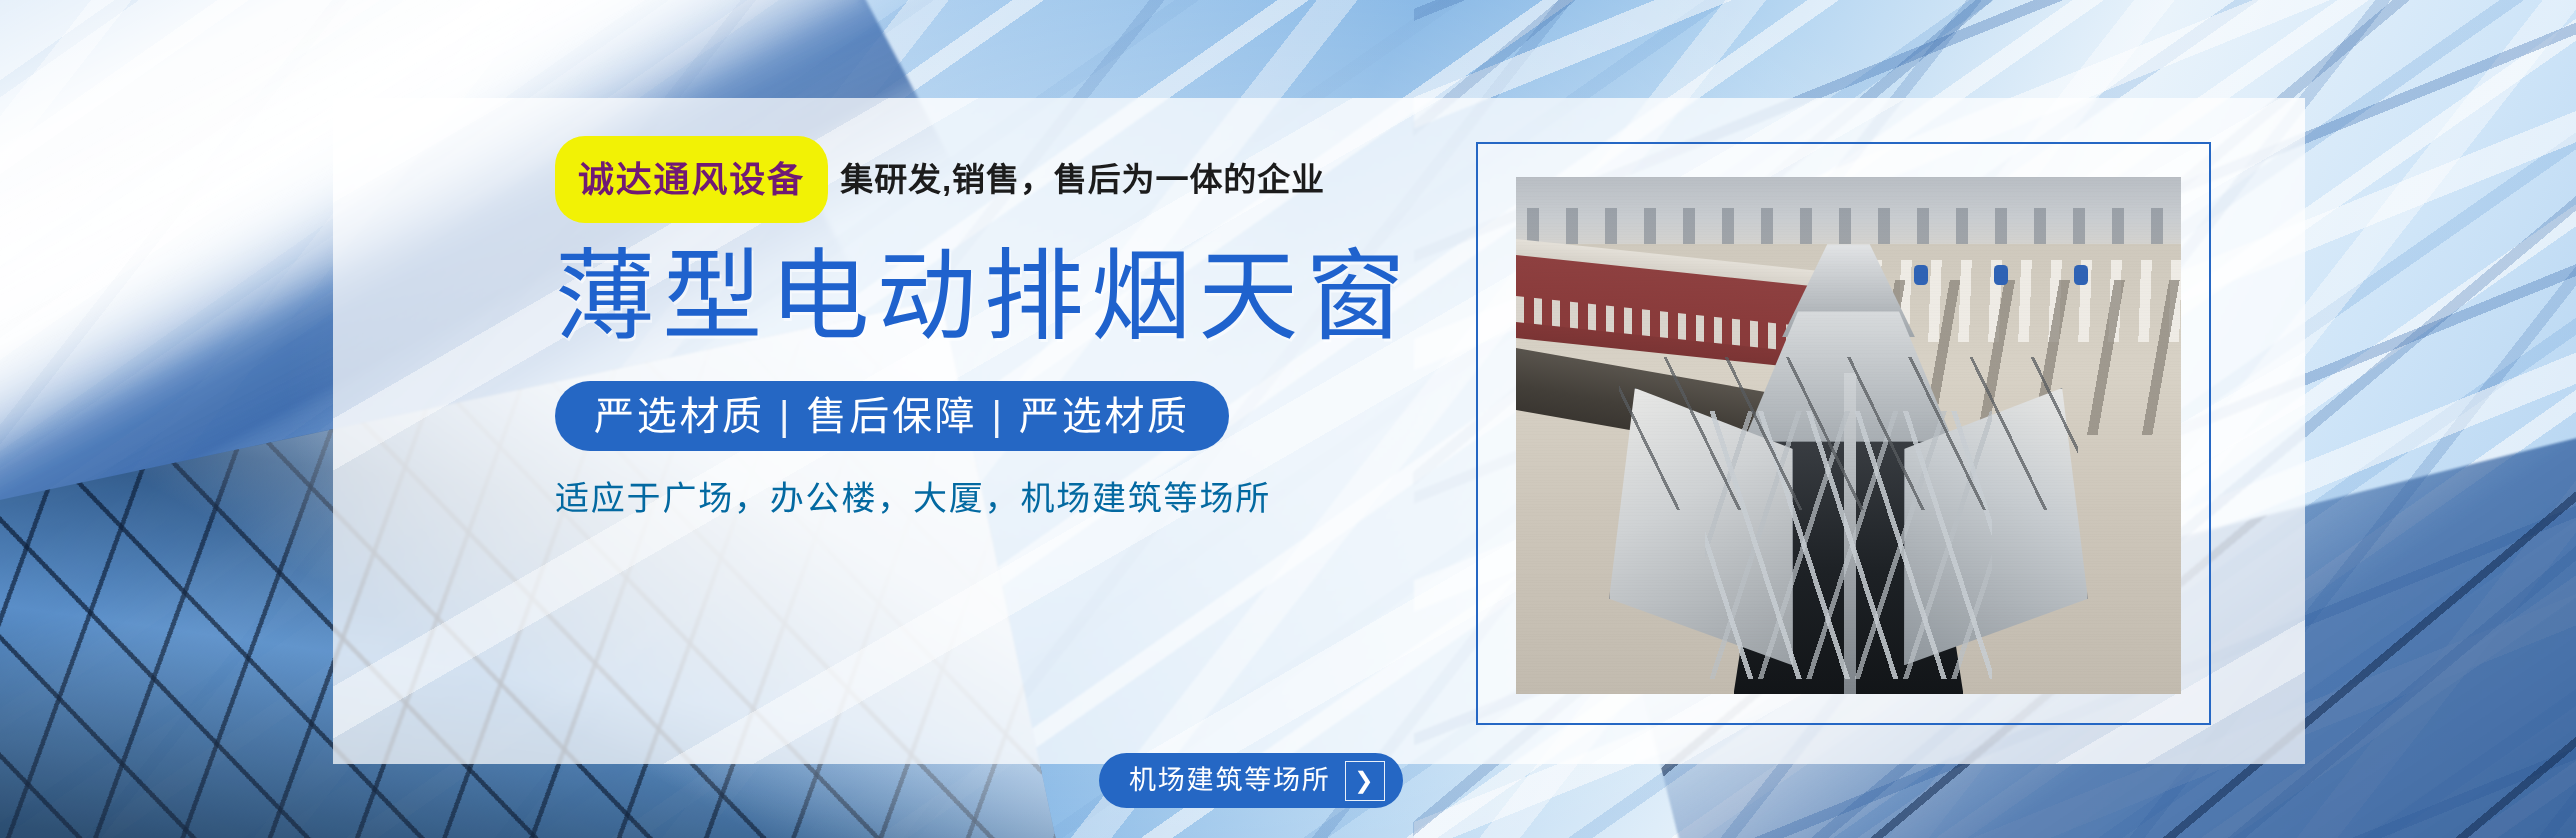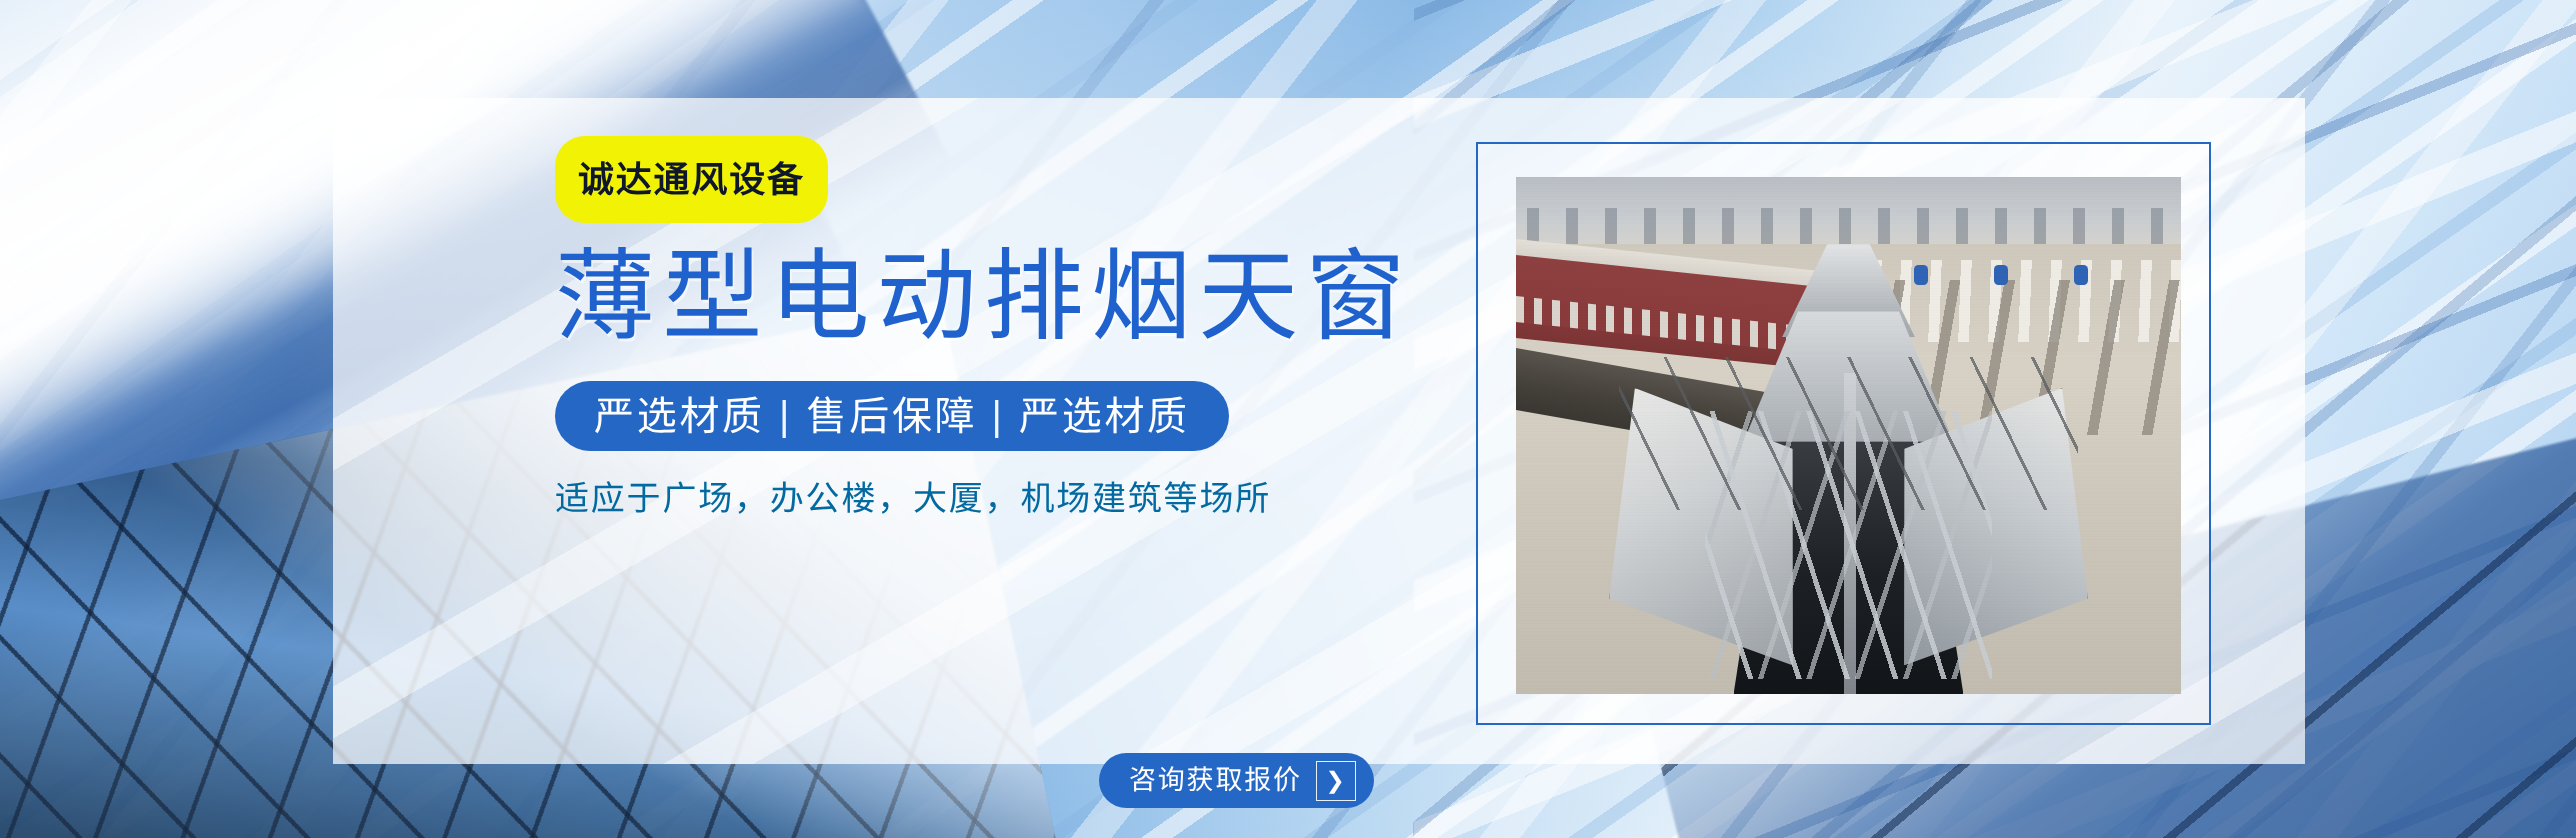--- a/index.html
+++ b/index.html
@@ -207,21 +207,21 @@
     height:55px;
   }
   .brand-pill{
     display:inline-flex;
     align-items:center;
     justify-content:center;
     height:55px;
     padding:16px 23px;
     border-radius:30px;
     background:#f2f205;
-    color:#0f172a;
+    color:#701a75;
     font-size:36px;
     font-weight:bold;
     letter-spacing:1.8px;
     white-space:nowrap;
     line-height:1;
   }
   .tagline-text{
     color:#1c1c1c;
     font-size:33px;
     font-weight:bold;
@@ -446,37 +446,38 @@
   <div class="bg-br-lines"></div>
   <div class="bg-veil"></div>
 
   <div class="panel">
     <div class="panel-sheen"></div>
 
     <div class="left-col">
 
       <div class="tagline-row">
         <span class="brand-pill">诚达通风设备</span>
+        <span class="tagline-text">集研发,销售，售后为一体的企业</span>
       </div>
 
       <div class="headline">薄型电动排烟天窗</div>
 
       <div class="feature-pill">
         <span>严选材质</span>
         <span class="feature-sep">|</span>
         <span>售后保障</span>
         <span class="feature-sep">|</span>
         <span>严选材质</span>
       </div>
 
       <div class="subdesc">适应于广场，办公楼，大厦，机场建筑等场所</div>
     </div>
 
     <div class="cta">
-      <span class="cta-label">咨询获取报价</span>
+      <span class="cta-label">机场建筑等场所</span>
       <span class="cta-arrow">❯</span>
     </div>
   </div>
 
   <div class="photo-frame"></div>
   <div class="photo" title="厂房屋顶薄型电动排烟天窗实景图">
     <div class="ph-sky"></div>
     <div class="ph-skyline"></div>
     <div class="ph-ground"></div>
     <div class="ph-roofstrip"></div>

